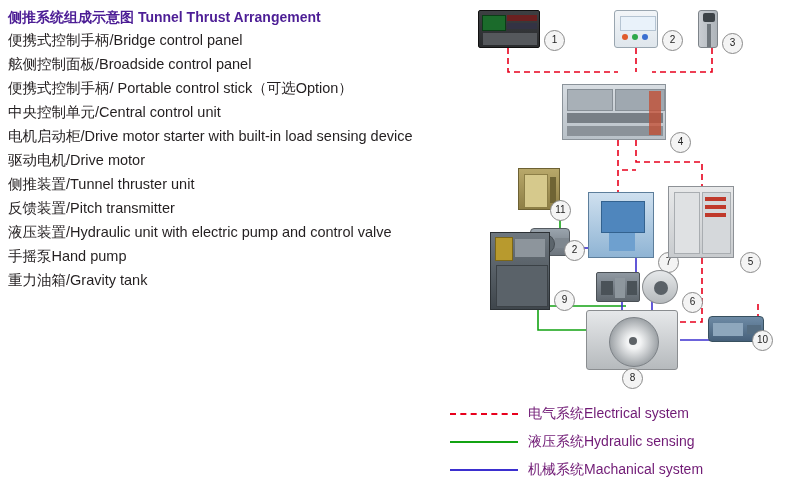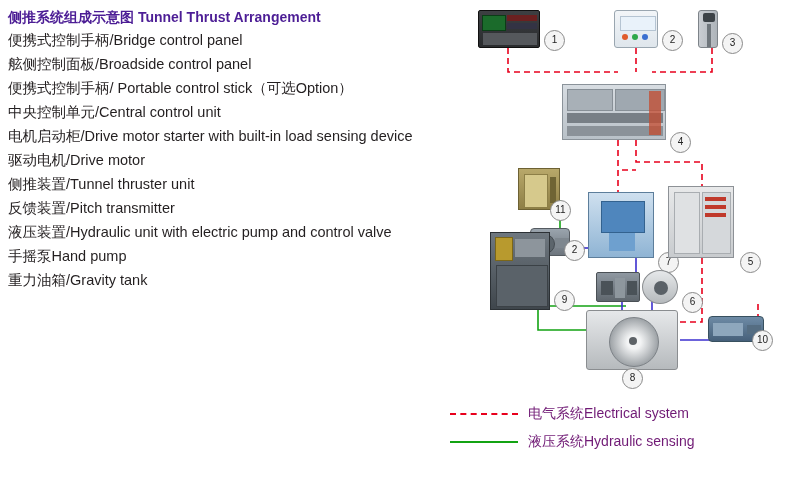--- a/index.html
+++ b/index.html
@@ -291,15 +291,19 @@
 
   <div id="line-legend">
     <div class="legend-row">
       <div class="legend-swatch sw-electrical"></div>
       <div class="legend-text">电气系统Electrical system</div>
     </div>
     <div class="legend-row">
       <div class="legend-swatch sw-hydraulic"></div>
       <div class="legend-text">液压系统Hydraulic sensing</div>
     </div>
+    <div class="legend-row">
+      <div class="legend-swatch sw-mechanical"></div>
+      <div class="legend-text">机械系统Machanical system</div>
+    </div>
   </div>
 
 </div>
 
 </body></html>

